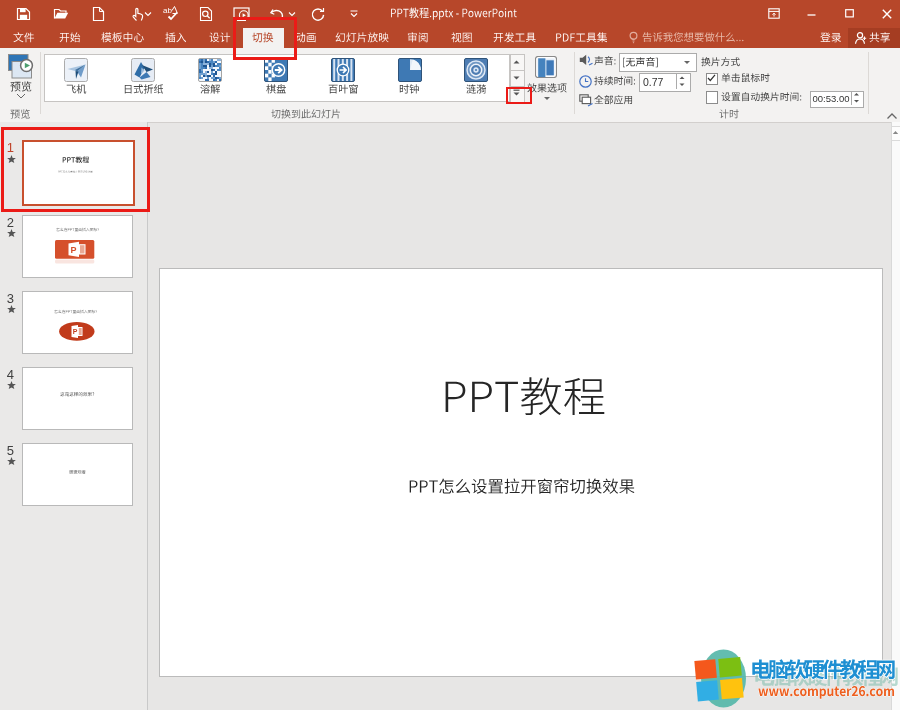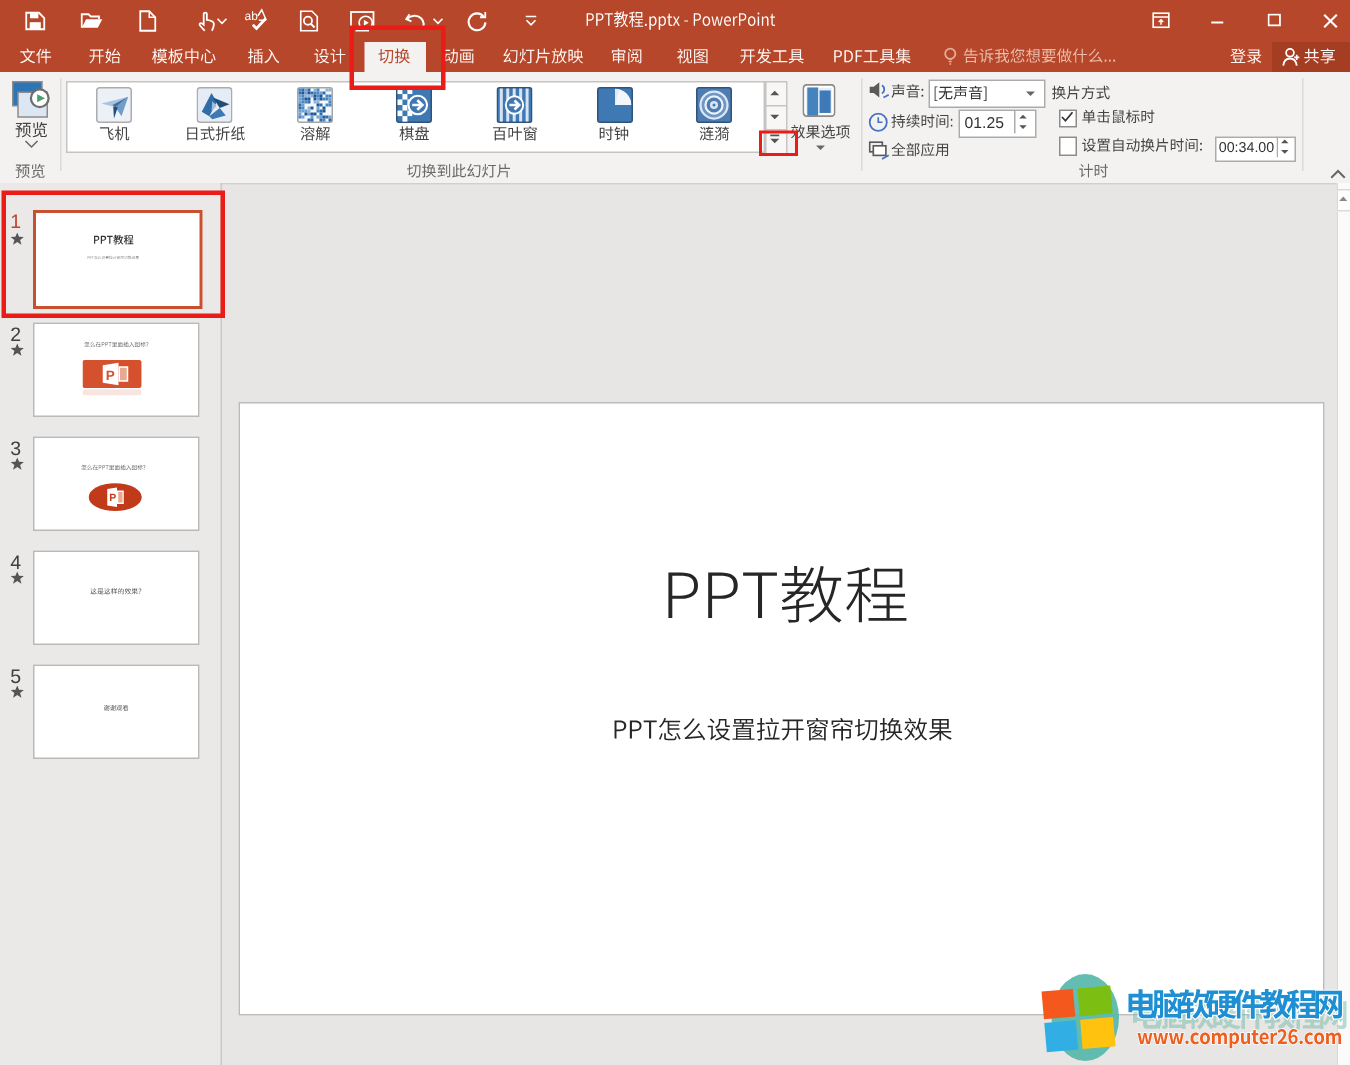--- a/index.html
+++ b/index.html
@@ -345,21 +345,21 @@
     <path d="M1 1L4 4L7 1Z" fill="#666"></path>
   </svg>
 <svg style="position:absolute;left:579px;top:75px;" width="13" height="13" viewBox="0 0 13 13">
     <circle cx="6.5" cy="6.5" r="5.7" fill="none" stroke="#4472C4" stroke-width="1.2"></circle>
     <path d="M6.5 3.2V6.5H9.3" fill="none" stroke="#4472C4" stroke-width="1.1"></path>
   </svg>
 <svg style="position:absolute;left:593.5px;top:73.9px;" width="41.9" height="13.7" viewBox="0 -10.39 41.9 13.72">
     <path fill="#444" d="M4.4 -2C4.8 -1.5 5.3 -0.7 5.5 -0.3L6.1 -0.6C5.9 -1.1 5.4 -1.8 5 -2.3ZM6.1 -8.2V-7H4V-6.3H6.1V-5H3.5V-4.4H7.4V-3.3H3.7V-2.6H7.4V-0.1C7.4 0 7.4 0.1 7.2 0.1C7.1 0.1 6.6 0.1 6 0.1C6.1 0.3 6.2 0.6 6.3 0.8C7 0.8 7.5 0.8 7.7 0.7C8 0.5 8.1 0.3 8.1 -0.1V-2.6H9.3V-3.3H8.1V-4.4H9.4V-5H6.8V-6.3H8.9V-7H6.8V-8.2ZM1.7 -8.2V-6.3H0.4V-5.6H1.7V-3.4C1.1 -3.3 0.7 -3.1 0.3 -3L0.5 -2.3L1.7 -2.7V-0.1C1.7 0 1.6 0.1 1.5 0.1C1.4 0.1 1 0.1 0.6 0.1C0.7 0.3 0.8 0.6 0.8 0.8C1.4 0.8 1.8 0.7 2 0.6C2.3 0.5 2.4 0.3 2.4 -0.1V-2.9L3.4 -3.3L3.3 -3.9L2.4 -3.6V-5.6H3.4V-6.3H2.4V-8.2Z M14.4 -4.4C14.9 -4.2 15.4 -3.8 15.7 -3.5L16 -3.9C15.7 -4.2 15.2 -4.6 14.8 -4.8ZM13.7 -3.5C14.2 -3.3 14.7 -2.9 15 -2.6L15.3 -3C15.1 -3.3 14.5 -3.7 14.1 -3.9ZM16.6 -1C17.3 -0.5 18.3 0.3 18.7 0.8L19.2 0.3C18.7 -0.2 17.8 -0.9 17 -1.4ZM10.2 -0.6 10.4 0.1C11.2 -0.2 12.3 -0.6 13.3 -1L13.2 -1.6C12.1 -1.2 11 -0.8 10.2 -0.6ZM13.7 -5.8V-5.2H18.1C18 -4.8 17.8 -4.3 17.7 -4L18.3 -3.9C18.5 -4.3 18.8 -5.1 19 -5.7L18.5 -5.8L18.4 -5.8H16.6V-6.7H18.5V-7.3H16.6V-8.2H15.9V-7.3H14.1V-6.7H15.9V-5.8ZM16.2 -4.8V-3.6C16.2 -3.3 16.1 -2.9 16 -2.5H13.5V-1.8H15.8C15.4 -1.1 14.7 -0.3 13.3 0.3C13.5 0.4 13.7 0.6 13.8 0.8C15.4 0.1 16.2 -0.9 16.6 -1.8H19V-2.5H16.7C16.8 -2.9 16.8 -3.2 16.8 -3.6V-4.8ZM10.4 -4.1C10.5 -4.2 10.8 -4.3 11.9 -4.4C11.5 -3.8 11.1 -3.3 11 -3.1C10.7 -2.7 10.4 -2.5 10.3 -2.4C10.3 -2.2 10.4 -1.9 10.5 -1.8C10.7 -1.9 11 -2 13.3 -2.7C13.2 -2.8 13.2 -3.1 13.2 -3.3L11.5 -2.9C12.2 -3.7 12.9 -4.8 13.4 -5.8L12.9 -6.2C12.7 -5.8 12.5 -5.4 12.3 -5.1L11.1 -4.9C11.7 -5.8 12.3 -6.9 12.7 -7.9L12.1 -8.2C11.7 -7 11 -5.7 10.7 -5.4C10.5 -5.1 10.3 -4.8 10.2 -4.8C10.3 -4.6 10.4 -4.3 10.4 -4.1Z M24.2 -4.4C24.8 -3.7 25.4 -2.6 25.7 -2L26.4 -2.4C26.1 -3 25.4 -4 24.9 -4.8ZM22.8 -3.9V-1.7H21.1V-3.9ZM22.8 -4.6H21.1V-6.7H22.8ZM20.4 -7.4V-0.2H21.1V-1H23.5V-7.4ZM27.1 -8.2V-6.3H23.9V-5.5H27.1V-0.3C27.1 -0.1 27 -0.1 26.8 -0.1C26.6 -0 25.9 -0 25.1 -0.1C25.2 0.1 25.3 0.5 25.4 0.7C26.4 0.7 27 0.7 27.3 0.5C27.7 0.4 27.8 0.2 27.8 -0.3V-5.5H29V-6.3H27.8V-8.2Z M30.3 -6V0.8H31V-6ZM30.4 -7.8C30.9 -7.3 31.4 -6.7 31.6 -6.3L32.2 -6.7C32 -7.1 31.5 -7.7 31 -8.1ZM33.1 -2.9H35.5V-1.6H33.1ZM33.1 -4.8H35.5V-3.5H33.1ZM32.4 -5.4V-1H36.2V-5.4ZM32.8 -7.7V-7H37.6V-0.1C37.6 0 37.6 0.1 37.4 0.1C37.3 0.1 36.9 0.1 36.5 0.1C36.6 0.2 36.7 0.6 36.7 0.7C37.3 0.7 37.7 0.7 38 0.6C38.3 0.5 38.3 0.3 38.3 -0.1V-7.7Z M40.6 -3.8C40.9 -3.8 41.2 -4.1 41.2 -4.5C41.2 -4.9 40.9 -5.2 40.6 -5.2C40.2 -5.2 39.9 -4.9 39.9 -4.5C39.9 -4.1 40.2 -3.8 40.6 -3.8ZM40.6 0.1C40.9 0.1 41.2 -0.1 41.2 -0.5C41.2 -1 40.9 -1.2 40.6 -1.2C40.2 -1.2 39.9 -1 39.9 -0.5C39.9 -0.1 40.2 0.1 40.6 0.1Z"></path>
   </svg>
 <div style="position:absolute;left:639px;top:72.5px;width:49.5px;height:17px;background:#fff;border:1px solid #ABABAB;"></div>
-<div style="position:absolute;left:643px;top:75.5px;font-size:10.5px;color:#333;font-family:'Liberation Sans';">01.25</div>
+<div style="position:absolute;left:643px;top:75.5px;font-size:10.5px;color:#333;font-family:'Liberation Sans';">0.77</div>
 <svg style="position:absolute;left:676px;top:73.5px;" width="12" height="15" viewBox="0 0 12 15">
     <path d="M0.5 0V15" stroke="#ABABAB" stroke-width="1"></path>
     <path d="M3.5 5L6 2.5L8.5 5Z" fill="#555"></path>
     <path d="M3.5 9.5L6 12L8.5 9.5Z" fill="#555"></path>
   </svg>
 <svg style="position:absolute;left:579px;top:94px;" width="15" height="13" viewBox="0 0 15 13">
     <rect x="0.8" y="0.8" width="8.4" height="6.4" fill="none" stroke="#5A5A5A" stroke-width="1.1"></rect>
     <rect x="3.2" y="3.2" width="8.4" height="6.4" fill="#fff" stroke="#5A5A5A" stroke-width="1.1"></rect>
     <path d="M9 12L13.5 9.5" stroke="#4472C4" stroke-width="1.2"></path>
   </svg>
@@ -374,21 +374,21 @@
     <path d="M1 4L3.3 6.5L8 0.8" fill="none" stroke="#333" stroke-width="1.2"></path>
   </svg>
 <svg style="position:absolute;left:721.0px;top:71.1px;" width="49.0" height="13.7" viewBox="0 -10.39 49.0 13.72">
     <path fill="#444" d="M2.2 -4.3H4.5V-3.2H2.2ZM5.3 -4.3H7.7V-3.2H5.3ZM2.2 -5.9H4.5V-4.9H2.2ZM5.3 -5.9H7.7V-4.9H5.3ZM6.9 -8.2C6.7 -7.7 6.3 -7 6 -6.5H3.6L4 -6.7C3.8 -7.1 3.3 -7.8 2.9 -8.2L2.3 -7.9C2.7 -7.5 3 -6.9 3.3 -6.5H1.5V-2.6H4.5V-1.7H0.5V-1H4.5V0.8H5.3V-1H9.3V-1.7H5.3V-2.6H8.4V-6.5H6.8C7.1 -6.9 7.4 -7.5 7.7 -7.9Z M11.3 -2.9V0.2H17.4V0.8H18.1V-2.9H17.4V-0.5H15.1V-3.7H19V-4.4H15.1V-6H18.3V-6.7H15.1V-8.2H14.3V-6.7H11.2V-6H14.3V-4.4H10.4V-3.7H14.3V-0.5H12V-2.9Z M26.9 -4C26.9 -0.9 27.2 0.7 28.2 0.7C28.7 0.7 29 0.5 29 -0.5C28.9 -0.6 28.7 -0.7 28.5 -0.8C28.5 -0.1 28.4 0 28.3 0C27.8 0 27.6 -1.2 27.6 -4ZM22.2 -3.2C22.6 -3 23.1 -2.7 23.4 -2.4L23.7 -2.9C23.5 -3.1 23 -3.4 22.6 -3.6ZM22.1 -1.7C22.5 -1.5 23 -1.1 23.3 -0.9L23.7 -1.4C23.4 -1.6 22.9 -1.9 22.5 -2.1ZM25.1 -3.2C25.5 -3 26 -2.6 26.2 -2.4L26.6 -2.9C26.4 -3.1 25.8 -3.4 25.4 -3.6ZM25 -1.7C25.4 -1.4 26 -1.1 26.2 -0.8L26.6 -1.3C26.4 -1.5 25.8 -1.9 25.4 -2.1ZM25.1 -6.3V-5.7H27.3V-4.9H21.7V-5.8H24V-6.4H21.7V-7.2C22.5 -7.3 23.4 -7.4 24 -7.6L23.7 -8.2C23 -8 21.9 -7.8 21 -7.7V-4.3H28V-7.7H24.9V-7.1H27.3V-6.3ZM21 0.7C21.2 0.6 21.5 0.5 23.5 0.1C23.5 -0.1 23.5 -0.4 23.5 -0.5L21.8 -0.2V-3.9H21.1V-0.6C21.1 -0.2 20.9 -0 20.7 0.1C20.8 0.2 21 0.5 21 0.7ZM24 0.6C24.2 0.5 24.5 0.5 26.6 -0C26.6 -0.2 26.6 -0.5 26.6 -0.6L24.7 -0.2V-3.9H24V-0.5C24 -0.2 23.9 -0 23.7 0C23.8 0.2 23.9 0.5 24 0.6Z M34 -7.5V-6.8H38.2V-7.5ZM37 -3.2C37.5 -2.2 38 -0.9 38.1 -0.2L38.8 -0.4C38.6 -1.2 38.1 -2.4 37.7 -3.4ZM34.2 -3.4C34 -2.3 33.5 -1.3 33 -0.6C33.1 -0.5 33.4 -0.3 33.6 -0.2C34.1 -0.9 34.6 -2.1 34.9 -3.2ZM33.5 -5.1V-4.4H35.6V-0.2C35.6 -0 35.6 -0 35.4 0C35.3 0 34.9 0 34.3 -0C34.4 0.2 34.6 0.5 34.6 0.7C35.3 0.7 35.7 0.7 36 0.6C36.3 0.5 36.4 0.3 36.4 -0.2V-4.4H38.8V-5.1ZM31.4 -8.2V-6.2H29.9V-5.5H31.2C30.9 -4.3 30.3 -2.8 29.6 -2.1C29.8 -1.9 30 -1.6 30 -1.4C30.5 -2 31 -3.1 31.4 -4.1V0.8H32.1V-4.4C32.4 -3.9 32.8 -3.3 33 -2.9L33.4 -3.5C33.2 -3.8 32.4 -4.9 32.1 -5.2V-5.5H33.4V-6.2H32.1V-8.2Z M43.8 -4.4C44.4 -3.7 45 -2.6 45.3 -2L46 -2.4C45.7 -3 45 -4 44.5 -4.8ZM42.4 -3.9V-1.7H40.7V-3.9ZM42.4 -4.6H40.7V-6.7H42.4ZM40 -7.4V-0.2H40.7V-1H43.1V-7.4ZM46.7 -8.2V-6.3H43.5V-5.5H46.7V-0.3C46.7 -0.1 46.6 -0.1 46.4 -0.1C46.2 -0 45.5 -0 44.7 -0.1C44.8 0.1 44.9 0.5 45 0.7C46 0.7 46.6 0.7 46.9 0.5C47.3 0.4 47.4 0.2 47.4 -0.3V-5.5H48.6V-6.3H47.4V-8.2Z"></path>
   </svg>
 <div style="position:absolute;left:705.5px;top:91px;width:10.5px;height:10.5px;background:#fff;border:1px solid #8C8C8C;"></div>
 <svg style="position:absolute;left:721.0px;top:89.6px;" width="81.1" height="13.7" viewBox="0 -10.39 81.1 13.72">
     <path fill="#444" d="M1.2 -7.6C1.7 -7.1 2.4 -6.5 2.7 -6.1L3.2 -6.6C2.9 -7 2.2 -7.6 1.7 -8.1ZM0.4 -5.2V-4.4H1.8V-0.9C1.8 -0.5 1.5 -0.2 1.3 -0C1.5 0.1 1.6 0.4 1.7 0.6C1.9 0.4 2.1 0.2 3.9 -1.1C3.8 -1.2 3.7 -1.5 3.6 -1.7L2.5 -0.9V-5.2ZM4.8 -7.9V-6.8C4.8 -6.1 4.6 -5.3 3.3 -4.7C3.4 -4.5 3.7 -4.3 3.8 -4.1C5.2 -4.8 5.5 -5.9 5.5 -6.8V-7.2H7.2V-5.6C7.2 -4.9 7.4 -4.6 8.1 -4.6C8.2 -4.6 8.7 -4.6 8.8 -4.6C9 -4.6 9.2 -4.6 9.3 -4.6C9.3 -4.8 9.3 -5.1 9.3 -5.3C9.1 -5.3 8.9 -5.2 8.8 -5.2C8.7 -5.2 8.2 -5.2 8.1 -5.2C8 -5.2 7.9 -5.3 7.9 -5.6V-7.9ZM7.9 -3.2C7.5 -2.4 7 -1.8 6.4 -1.3C5.7 -1.8 5.2 -2.5 4.8 -3.2ZM3.8 -3.9V-3.2H4.3L4.1 -3.2C4.5 -2.3 5.1 -1.5 5.8 -0.8C5 -0.4 4.2 -0 3.3 0.1C3.5 0.3 3.6 0.6 3.7 0.8C4.6 0.5 5.5 0.2 6.3 -0.4C7.1 0.2 8 0.6 9 0.8C9.1 0.6 9.3 0.3 9.4 0.2C8.5 -0 7.7 -0.4 6.9 -0.8C7.8 -1.6 8.4 -2.5 8.8 -3.7L8.4 -3.9L8.3 -3.9Z M16.2 -7.3H17.8V-6.4H16.2ZM13.9 -7.3H15.5V-6.4H13.9ZM11.7 -7.3H13.2V-6.4H11.7ZM11.7 -4.2V-0.1H10.4V0.5H19.1V-0.1H17.7V-4.2H14.7L14.8 -4.8H18.8V-5.3H14.9L15 -5.9H18.6V-7.9H10.9V-5.9H14.2L14.2 -5.3H10.5V-4.8H14.1L14 -4.2ZM12.4 -0.1V-0.7H17V-0.1ZM12.4 -2.7H17V-2.1H12.4ZM12.4 -3.1V-3.7H17V-3.1ZM12.4 -1.7H17V-1.1H12.4Z M21.9 -4H27.2V-2.6H21.9ZM21.9 -4.7V-6.2H27.2V-4.7ZM21.9 -1.9H27.2V-0.5H21.9ZM24.1 -8.3C24 -7.9 23.8 -7.3 23.7 -6.9H21.2V0.8H21.9V0.2H27.2V0.7H28V-6.9H24.4C24.6 -7.3 24.8 -7.7 24.9 -8.1Z M30.3 -7.4V-6.8H34.1V-7.4ZM35.8 -8.1C35.8 -7.4 35.8 -6.7 35.8 -6H34.4V-5.3H35.7C35.6 -3 35.2 -1 33.9 0.2C34.1 0.4 34.3 0.6 34.5 0.8C35.9 -0.6 36.3 -2.8 36.5 -5.3H37.9C37.8 -1.8 37.7 -0.5 37.4 -0.2C37.3 -0.1 37.2 -0 37 -0C36.8 -0 36.3 -0 35.8 -0.1C35.9 0.1 36 0.4 36 0.6C36.5 0.7 37.1 0.7 37.4 0.6C37.7 0.6 37.9 0.5 38.1 0.3C38.4 -0.2 38.5 -1.6 38.7 -5.6C38.7 -5.7 38.7 -6 38.7 -6H36.5C36.5 -6.7 36.5 -7.4 36.5 -8.1ZM30.3 -0.4 30.3 -0.4V-0.4C30.5 -0.6 30.9 -0.7 33.6 -1.3L33.8 -0.6L34.4 -0.8C34.2 -1.5 33.8 -2.7 33.4 -3.6L32.8 -3.4C33 -2.9 33.2 -2.4 33.4 -1.9L31 -1.4C31.4 -2.3 31.8 -3.4 32 -4.4H34.2V-5.1H29.9V-4.4H31.3C31 -3.3 30.6 -2.1 30.5 -1.8C30.3 -1.4 30.2 -1.2 30 -1.1C30.1 -0.9 30.2 -0.6 30.3 -0.4Z M40.8 -8.2V-6.3H39.7V-5.6H40.8V-3.4C40.3 -3.2 39.9 -3.1 39.6 -3L39.7 -2.3L40.8 -2.6V-0.1C40.8 0 40.8 0 40.7 0C40.5 0 40.2 0 39.8 0C39.9 0.2 40 0.6 40.1 0.8C40.6 0.8 41 0.7 41.2 0.6C41.4 0.5 41.5 0.3 41.5 -0.1V-2.9L42.6 -3.2L42.5 -3.9L41.5 -3.6V-5.6H42.4V-6.3H41.5V-8.2ZM44.5 -6.7H46.5C46.3 -6.4 46 -6 45.7 -5.8H43.7C44 -6.1 44.2 -6.4 44.5 -6.7ZM42.5 -2.8V-2.2H44.8C44.4 -1.3 43.6 -0.5 41.9 0.3C42.1 0.4 42.3 0.6 42.4 0.8C44.1 0 45 -0.9 45.4 -1.8C46.1 -0.7 47.1 0.3 48.2 0.8C48.3 0.6 48.5 0.3 48.7 0.2C47.5 -0.2 46.5 -1.1 45.9 -2.2H48.5V-2.8H47.8V-5.8H46.6C46.9 -6.2 47.3 -6.6 47.6 -7.1L47.1 -7.4L47 -7.4H44.8C45 -7.6 45.1 -7.9 45.2 -8.1L44.5 -8.3C44.1 -7.4 43.5 -6.4 42.5 -5.6C42.7 -5.5 42.9 -5.3 43 -5.1L43.2 -5.2V-2.8ZM43.9 -2.8V-5.2H45.2V-4.1C45.2 -3.7 45.2 -3.3 45.1 -2.8ZM47.1 -2.8H45.8C45.9 -3.3 45.9 -3.7 45.9 -4.1V-5.2H47.1Z M50.8 -8V-4.7C50.8 -3 50.6 -1.2 49.4 0.2C49.6 0.4 49.8 0.6 50 0.8C50.9 -0.2 51.3 -1.4 51.4 -2.6H55.5V0.8H56.3V-3.4H51.5C51.5 -3.8 51.5 -4.3 51.5 -4.7V-4.9H57.8V-5.7H55.1V-8.2H54.3V-5.7H51.5V-8Z M63.4 -4.4C64 -3.7 64.6 -2.6 64.9 -2L65.6 -2.4C65.3 -3 64.6 -4 64.1 -4.8ZM62 -3.9V-1.7H60.3V-3.9ZM62 -4.6H60.3V-6.7H62ZM59.6 -7.4V-0.2H60.3V-1H62.7V-7.4ZM66.3 -8.2V-6.3H63.1V-5.5H66.3V-0.3C66.3 -0.1 66.2 -0.1 66 -0.1C65.8 -0 65.1 -0 64.3 -0.1C64.4 0.1 64.5 0.5 64.6 0.7C65.6 0.7 66.2 0.7 66.5 0.5C66.9 0.4 67 0.2 67 -0.3V-5.5H68.2V-6.3H67V-8.2Z M69.5 -6V0.8H70.2V-6ZM69.6 -7.8C70.1 -7.3 70.6 -6.7 70.8 -6.3L71.4 -6.7C71.2 -7.1 70.7 -7.7 70.2 -8.1ZM72.3 -2.9H74.7V-1.6H72.3ZM72.3 -4.8H74.7V-3.5H72.3ZM71.6 -5.4V-1H75.4V-5.4ZM72 -7.7V-7H76.8V-0.1C76.8 0 76.8 0.1 76.6 0.1C76.5 0.1 76.1 0.1 75.7 0.1C75.8 0.2 75.9 0.6 75.9 0.7C76.5 0.7 76.9 0.7 77.2 0.6C77.5 0.5 77.5 0.3 77.5 -0.1V-7.7Z M79.8 -3.8C80.1 -3.8 80.4 -4.1 80.4 -4.5C80.4 -4.9 80.1 -5.2 79.8 -5.2C79.4 -5.2 79.1 -4.9 79.1 -4.5C79.1 -4.1 79.4 -3.8 79.8 -3.8ZM79.8 0.1C80.1 0.1 80.4 -0.1 80.4 -0.5C80.4 -1 80.1 -1.2 79.8 -1.2C79.4 -1.2 79.1 -1 79.1 -0.5C79.1 -0.1 79.4 0.1 79.8 0.1Z"></path>
   </svg>
 <div style="position:absolute;left:809.5px;top:90.5px;width:52.5px;height:15px;background:#fff;border:1px solid #ABABAB;"></div>
-<div style="position:absolute;left:812.5px;top:93px;font-size:9.5px;color:#333;font-family:'Liberation Sans';">00:34.00</div>
+<div style="position:absolute;left:812.5px;top:93px;font-size:9.5px;color:#333;font-family:'Liberation Sans';">00:53.00</div>
 <svg style="position:absolute;left:851px;top:91px;" width="11" height="14" viewBox="0 0 11 14">
     <path d="M0.5 0V14" stroke="#ABABAB" stroke-width="1"></path>
     <path d="M3 4.5L5.5 2L8 4.5Z" fill="#555"></path>
     <path d="M3 9L5.5 11.5L8 9Z" fill="#555"></path>
   </svg>
 <svg style="position:absolute;left:271.0px;top:106.9px;" width="70.0" height="14.0" viewBox="0 -10.60 70.0 14.00">
     <path fill="#696969" d="M4.2 -7.5V-6.8H5.8C5.8 -3.9 5.6 -1.2 3.1 0.2C3.3 0.3 3.5 0.6 3.7 0.8C6.3 -0.7 6.5 -3.7 6.6 -6.8H8.6C8.5 -2.3 8.4 -0.6 8 -0.2C7.9 -0.1 7.8 -0.1 7.6 -0.1C7.4 -0.1 6.9 -0.1 6.3 -0.1C6.4 0.1 6.5 0.4 6.5 0.7C7.1 0.7 7.6 0.7 8 0.7C8.3 0.6 8.5 0.5 8.7 0.2C9.1 -0.3 9.2 -2 9.4 -7.1C9.4 -7.2 9.4 -7.5 9.4 -7.5ZM1.5 -0.7C1.7 -0.9 2 -1 4.4 -2.1C4.4 -2.3 4.3 -2.6 4.3 -2.8L2.3 -1.9V-5L4.3 -5.4L4.2 -6.1L2.3 -5.7V-8H1.6V-5.5L0.3 -5.2L0.4 -4.6L1.6 -4.8V-2.1C1.6 -1.7 1.3 -1.4 1.2 -1.4C1.3 -1.2 1.4 -0.9 1.5 -0.7Z M11.6 -8.4V-6.4H10.5V-5.7H11.6V-3.5C11.2 -3.3 10.7 -3.2 10.4 -3.1L10.6 -2.4L11.6 -2.7V-0.1C11.6 0 11.6 0 11.5 0C11.4 0.1 11 0.1 10.6 0C10.7 0.2 10.8 0.6 10.9 0.8C11.4 0.8 11.8 0.8 12.1 0.6C12.3 0.5 12.4 0.3 12.4 -0.1V-2.9L13.4 -3.3L13.3 -4L12.4 -3.7V-5.7H13.3V-6.4H12.4V-8.4ZM15.4 -6.9H17.4C17.2 -6.5 16.9 -6.2 16.6 -5.9H14.6C14.9 -6.2 15.1 -6.5 15.4 -6.9ZM13.3 -2.9V-2.2H15.8C15.4 -1.4 14.5 -0.5 12.8 0.3C12.9 0.4 13.2 0.7 13.3 0.8C15 0 15.9 -0.9 16.4 -1.9C17 -0.7 18 0.3 19.2 0.8C19.3 0.6 19.5 0.3 19.7 0.2C18.5 -0.2 17.4 -1.2 16.9 -2.2H19.5V-2.9H18.8V-5.9H17.5C17.9 -6.3 18.3 -6.8 18.5 -7.2L18 -7.6L17.9 -7.5H15.8C15.9 -7.8 16 -8 16.1 -8.3L15.4 -8.4C15 -7.6 14.4 -6.5 13.4 -5.7C13.5 -5.6 13.8 -5.4 13.9 -5.2L14.1 -5.4V-2.9ZM14.8 -2.9V-5.3H16.1V-4.2C16.1 -3.8 16.1 -3.4 16 -2.9ZM18.1 -2.9H16.7C16.8 -3.4 16.8 -3.8 16.8 -4.2V-5.3H18.1Z M26.4 -7.5V-1.5H27.1V-7.5ZM28.4 -8.2V-0.4C28.4 -0.2 28.3 -0.1 28.2 -0.1C28 -0.1 27.4 -0.1 26.9 -0.2C27 0 27.1 0.4 27.1 0.6C27.9 0.6 28.4 0.6 28.7 0.4C29 0.3 29.1 0.1 29.1 -0.4V-8.2ZM20.6 -0.4 20.8 0.3C22.1 0 24 -0.3 25.8 -0.7L25.8 -1.3L23.6 -0.9V-2.5H25.6V-3.2H23.6V-4.2H22.9V-3.2H21V-2.5H22.9V-0.8ZM21.2 -4.4C21.4 -4.5 21.8 -4.5 24.9 -4.8C25.1 -4.6 25.2 -4.4 25.3 -4.2L25.9 -4.6C25.6 -5.2 24.9 -6.1 24.3 -6.8L23.8 -6.4C24 -6.1 24.3 -5.8 24.5 -5.4L22 -5.2C22.4 -5.8 22.8 -6.4 23.1 -7.1H25.9V-7.7H20.7V-7.1H22.3C22 -6.4 21.6 -5.7 21.4 -5.5C21.2 -5.3 21.1 -5.1 20.9 -5.1C21 -4.9 21.1 -4.5 21.2 -4.4Z M30.4 -0.1 30.6 0.7C31.8 0.4 33.7 0.1 35.4 -0.2L35.3 -1L33.9 -0.7V-4.6H35.3V-5.3H33.9V-8.4H33.1V-0.6L32 -0.4V-6.4H31.2V-0.3ZM35.8 -8.4V-0.9C35.8 0.2 36.1 0.5 37 0.5C37.2 0.5 38.3 0.5 38.5 0.5C39.4 0.5 39.6 -0.1 39.7 -1.7C39.5 -1.8 39.2 -1.9 39 -2C38.9 -0.6 38.9 -0.2 38.5 -0.2C38.2 -0.2 37.3 -0.2 37.1 -0.2C36.7 -0.2 36.6 -0.4 36.6 -0.9V-4C37.6 -4.5 38.6 -5 39.4 -5.6L38.8 -6.2C38.2 -5.8 37.4 -5.2 36.6 -4.8V-8.4Z M44.8 -7.4V-6.7H48.5C48.4 -2.4 48.2 -0.8 47.9 -0.4C47.8 -0.3 47.7 -0.2 47.5 -0.2C47.2 -0.2 46.6 -0.2 46 -0.3C46.1 -0.1 46.2 0.2 46.2 0.4C46.8 0.5 47.4 0.5 47.8 0.5C48.1 0.4 48.4 0.3 48.6 0C49 -0.5 49.1 -2.1 49.3 -7C49.3 -7.1 49.3 -7.4 49.3 -7.4ZM40.9 0C41.1 -0.1 41.5 -0.2 44.5 -0.8C44.6 -0.3 44.7 0.1 44.8 0.4L45.5 0.1C45.3 -0.7 44.8 -1.9 44.3 -2.9L43.6 -2.7C43.8 -2.3 44 -1.8 44.2 -1.4L41.9 -1C42.9 -2.3 44 -3.9 44.8 -5.6L44.1 -5.9C43.9 -5.5 43.7 -5.1 43.5 -4.7L41.6 -4.6C42.3 -5.6 42.9 -6.9 43.5 -8.1L42.7 -8.4C42.2 -7 41.4 -5.5 41.1 -5.2C40.9 -4.8 40.7 -4.5 40.5 -4.5C40.6 -4.3 40.7 -3.9 40.8 -3.7C41 -3.8 41.3 -3.9 43.1 -4C42.4 -2.9 41.8 -1.9 41.5 -1.6C41.1 -1.1 40.8 -0.8 40.6 -0.7C40.7 -0.5 40.8 -0.1 40.9 0Z M51 -6.4C51 -5.6 50.8 -4.5 50.6 -3.9L51.1 -3.7C51.4 -4.4 51.5 -5.5 51.6 -6.3ZM53.8 -6.5C53.6 -5.9 53.3 -5 53.1 -4.4L53.5 -4.2C53.8 -4.7 54.1 -5.6 54.4 -6.3ZM52.2 -8.3V-5.2C52.2 -3.3 52 -1.3 50.4 0.2C50.6 0.4 50.9 0.6 51 0.8C51.8 -0 52.3 -1 52.6 -2C53 -1.5 53.6 -0.8 53.9 -0.5L54.4 -1.1C54.1 -1.4 53.1 -2.4 52.8 -2.8C52.9 -3.6 52.9 -4.4 52.9 -5.2V-8.3ZM54.4 -7.6V-6.9H57.1V-0.3C57.1 -0.1 57 -0.1 56.8 -0.1C56.6 -0 55.9 -0 55.1 -0.1C55.2 0.1 55.4 0.5 55.4 0.7C56.4 0.7 57 0.7 57.4 0.6C57.7 0.5 57.9 0.2 57.9 -0.3V-6.9H59.6V-7.6Z M61.8 -8.1V-4.8C61.8 -3 61.7 -1.2 60.4 0.2C60.6 0.4 60.8 0.6 61 0.8C61.9 -0.2 62.3 -1.4 62.5 -2.7H66.7V0.8H67.5V-3.4H62.5C62.6 -3.9 62.6 -4.4 62.6 -4.8V-5H69V-5.8H66.2V-8.4H65.4V-5.8H62.6V-8.1Z"></path>
   </svg>
 <div style="position:absolute;left:868px;top:52px;width:1px;height:62px;background:#DCD9D6;"></div>
 <svg style="position:absolute;left:719.0px;top:106.9px;" width="20.0" height="14.0" viewBox="0 -10.60 20.0 14.00">

